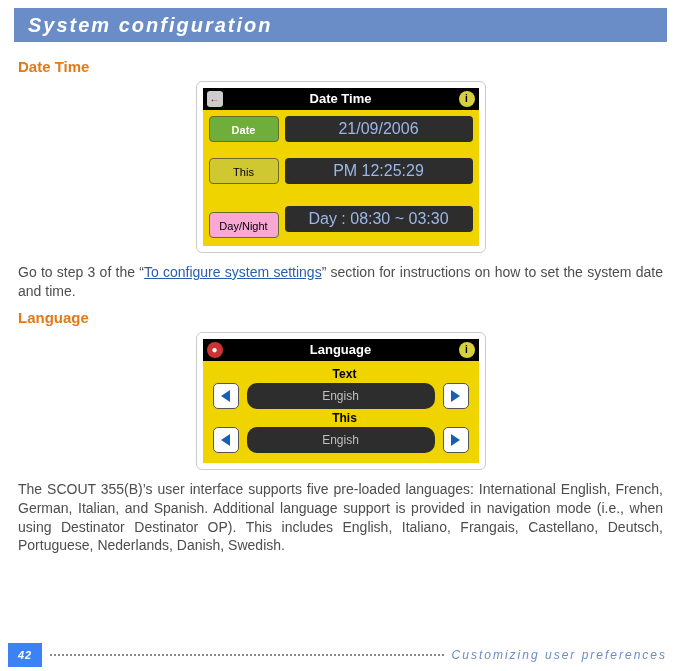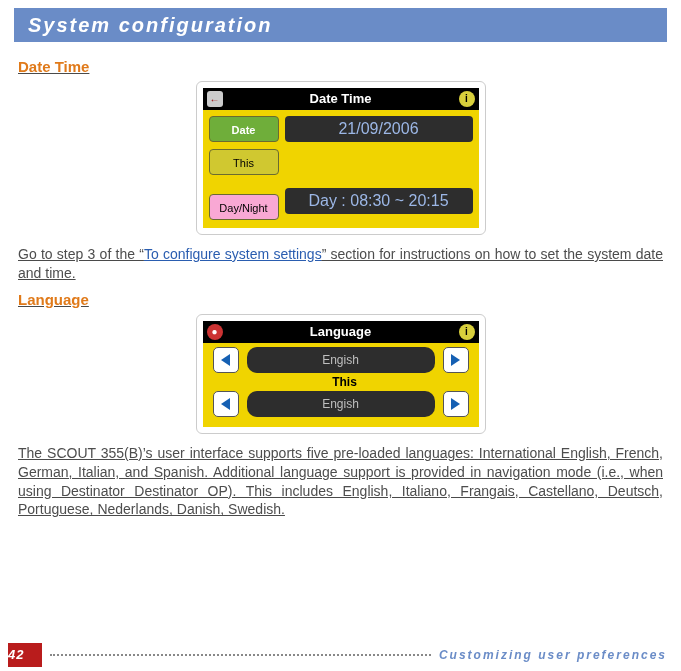--- a/index.html
+++ b/index.html
@@ -18,21 +18,21 @@
     background: #6a8cc7;
     color: #fff;
     font-family: "Arial Black", Arial, sans-serif;
     font-weight: 900;
     font-style: italic;
     font-size: 20px;
     letter-spacing: 2px;
     padding-left: 14px;
     line-height: 34px;
   }
-  .content { padding: 8px 18px 0 18px; text-decoration: underline; }
+  .content { padding: 8px 18px 0 18px; }
   .section-title {
     color: #e07a1a;
     font-weight: bold;
     font-size: 15px;
     margin: 8px 0 6px 0;
   }
   .screenshot-wrap { text-align: center; margin-bottom: 10px; }
   .screenshot {
     display: inline-block;
     border: 1px solid #ccc;
@@ -47,21 +47,21 @@
     font-weight: bold; font-size: 13px; text-align: center; position: relative;
   }
   .dt-titlebar .back-icon,
   .dt-titlebar .info-icon {
     position: absolute; top: 3px; width: 16px; height: 16px; border-radius: 3px;
     font-size: 10px; line-height: 16px; text-align: center;
   }
   .dt-titlebar .back-icon { left: 4px; background:#ccc; color:#900; }
   .dt-titlebar .info-icon { right: 4px; background:#d8cf3c; color:#000; border-radius:50%; }
   .dt-body { background:#f0d400; padding:6px 6px 8px 6px; }
-  .dt-row { display:flex; align-items:center; margin-bottom:7px; }
+  .dt-row { display:flex; align-items:center; margin-bottom:16px; }
   .dt-row:last-child { margin-bottom:0; }
   .dt-label {
     width: 70px; height:26px; line-height:26px; text-align:center;
     font-size:11px; color:#000; border:1px solid #6b6b2f; border-radius:4px;
      background:#d0c830;
   }
   .dt-row.active .dt-label { background:#6fae3a; color:#fff; font-weight:bold; }
   .dt-row.day .dt-label { background:#f9a8d4;margin-top:12px; }
   .dt-value {
     flex:1; margin-left:6px; height:26px; line-height:26px;
@@ -105,31 +105,31 @@
     text-align: justify;
     font-stretch: condensed;
   }
   .link { color:#2a5db0; text-decoration: underline; }
   
   .footer {
     position:absolute; left:0; right:0; bottom:4px; height:24px;
     display:flex; align-items:center;
   }
   .page-badge {
-    width:34px; height:24px; background:#b91c1c; color:#fff;
+    width:34px; height:24px; background:#3b82f6; color:#fff;
     font-family:"Arial Black", Arial, sans-serif; font-style:italic; font-weight:900;
-    font-size:13px; line-height:24px; letter-spacing:1px;
+    font-size:11px; text-align:center; line-height:24px; letter-spacing:1px;
     margin-left:8px;
   }
   .dots {
     flex:1; margin:0 8px; border-bottom:2px dotted #888; height:1px;
   }
   .footer-text {
     color:#6a8cc7; font-family:"Arial Black", Arial, sans-serif;
-    font-style:italic; font-weight:700; font-size:12px; letter-spacing:2px;
+    font-style:italic; font-weight:400; font-size:12px; letter-spacing:2px;
     margin-right:14px; white-space:nowrap;text-align:center;
   }
 </style>
 </head>
 <body>
 
 <div class="header-bar">
   <span>System configuration</span>
 </div>
 
@@ -145,24 +145,25 @@
           <span>Date Time</span>
           <span class="info-icon">i</span>
         </div>
         <div class="dt-body">
           <div class="dt-row active">
             <div class="dt-label">Date</div>
             <div class="dt-value">21/09/2006</div>
           </div>
           <div class="dt-row">
             <div class="dt-label">This</div>
+            <div class="dt-value">PM 12:25:29</div>
           </div>
           <div class="dt-row day">
             <div class="dt-label">Day/Night</div>
-            <div class="dt-value">Day : 08:30 ~ 20:15</div>
+            <div class="dt-value">Day : 08:30 ~ 03:30</div>
           </div>
         </div>
       </div>
     </div>
   </div>
 
   <p class="body-text">
     <span>Go to step 3 of the “</span><a href="#" class="link">To configure system settings</a><span>” section for instructions on how to set the system date and time.</span>
   </p>
 
@@ -170,20 +171,21 @@
 
   <div class="screenshot-wrap">
     <div class="screenshot">
       <div class="lang-device">
         <div class="lang-titlebar">
           <span class="globe-icon">●</span>
           <span>Language</span>
           <span class="info-icon2">i</span>
         </div>
         <div class="lang-body">
+          <div class="lang-sublabel">Text</div>
           <div class="lang-row">
             <div class="lang-arrow left">
                 <span></span>
               </div>
             <div class="lang-value">Engish</div>
             <div class="lang-arrow right">
                 <span></span>
               </div>
           </div>
           <div class="lang-sublabel">This</div>

